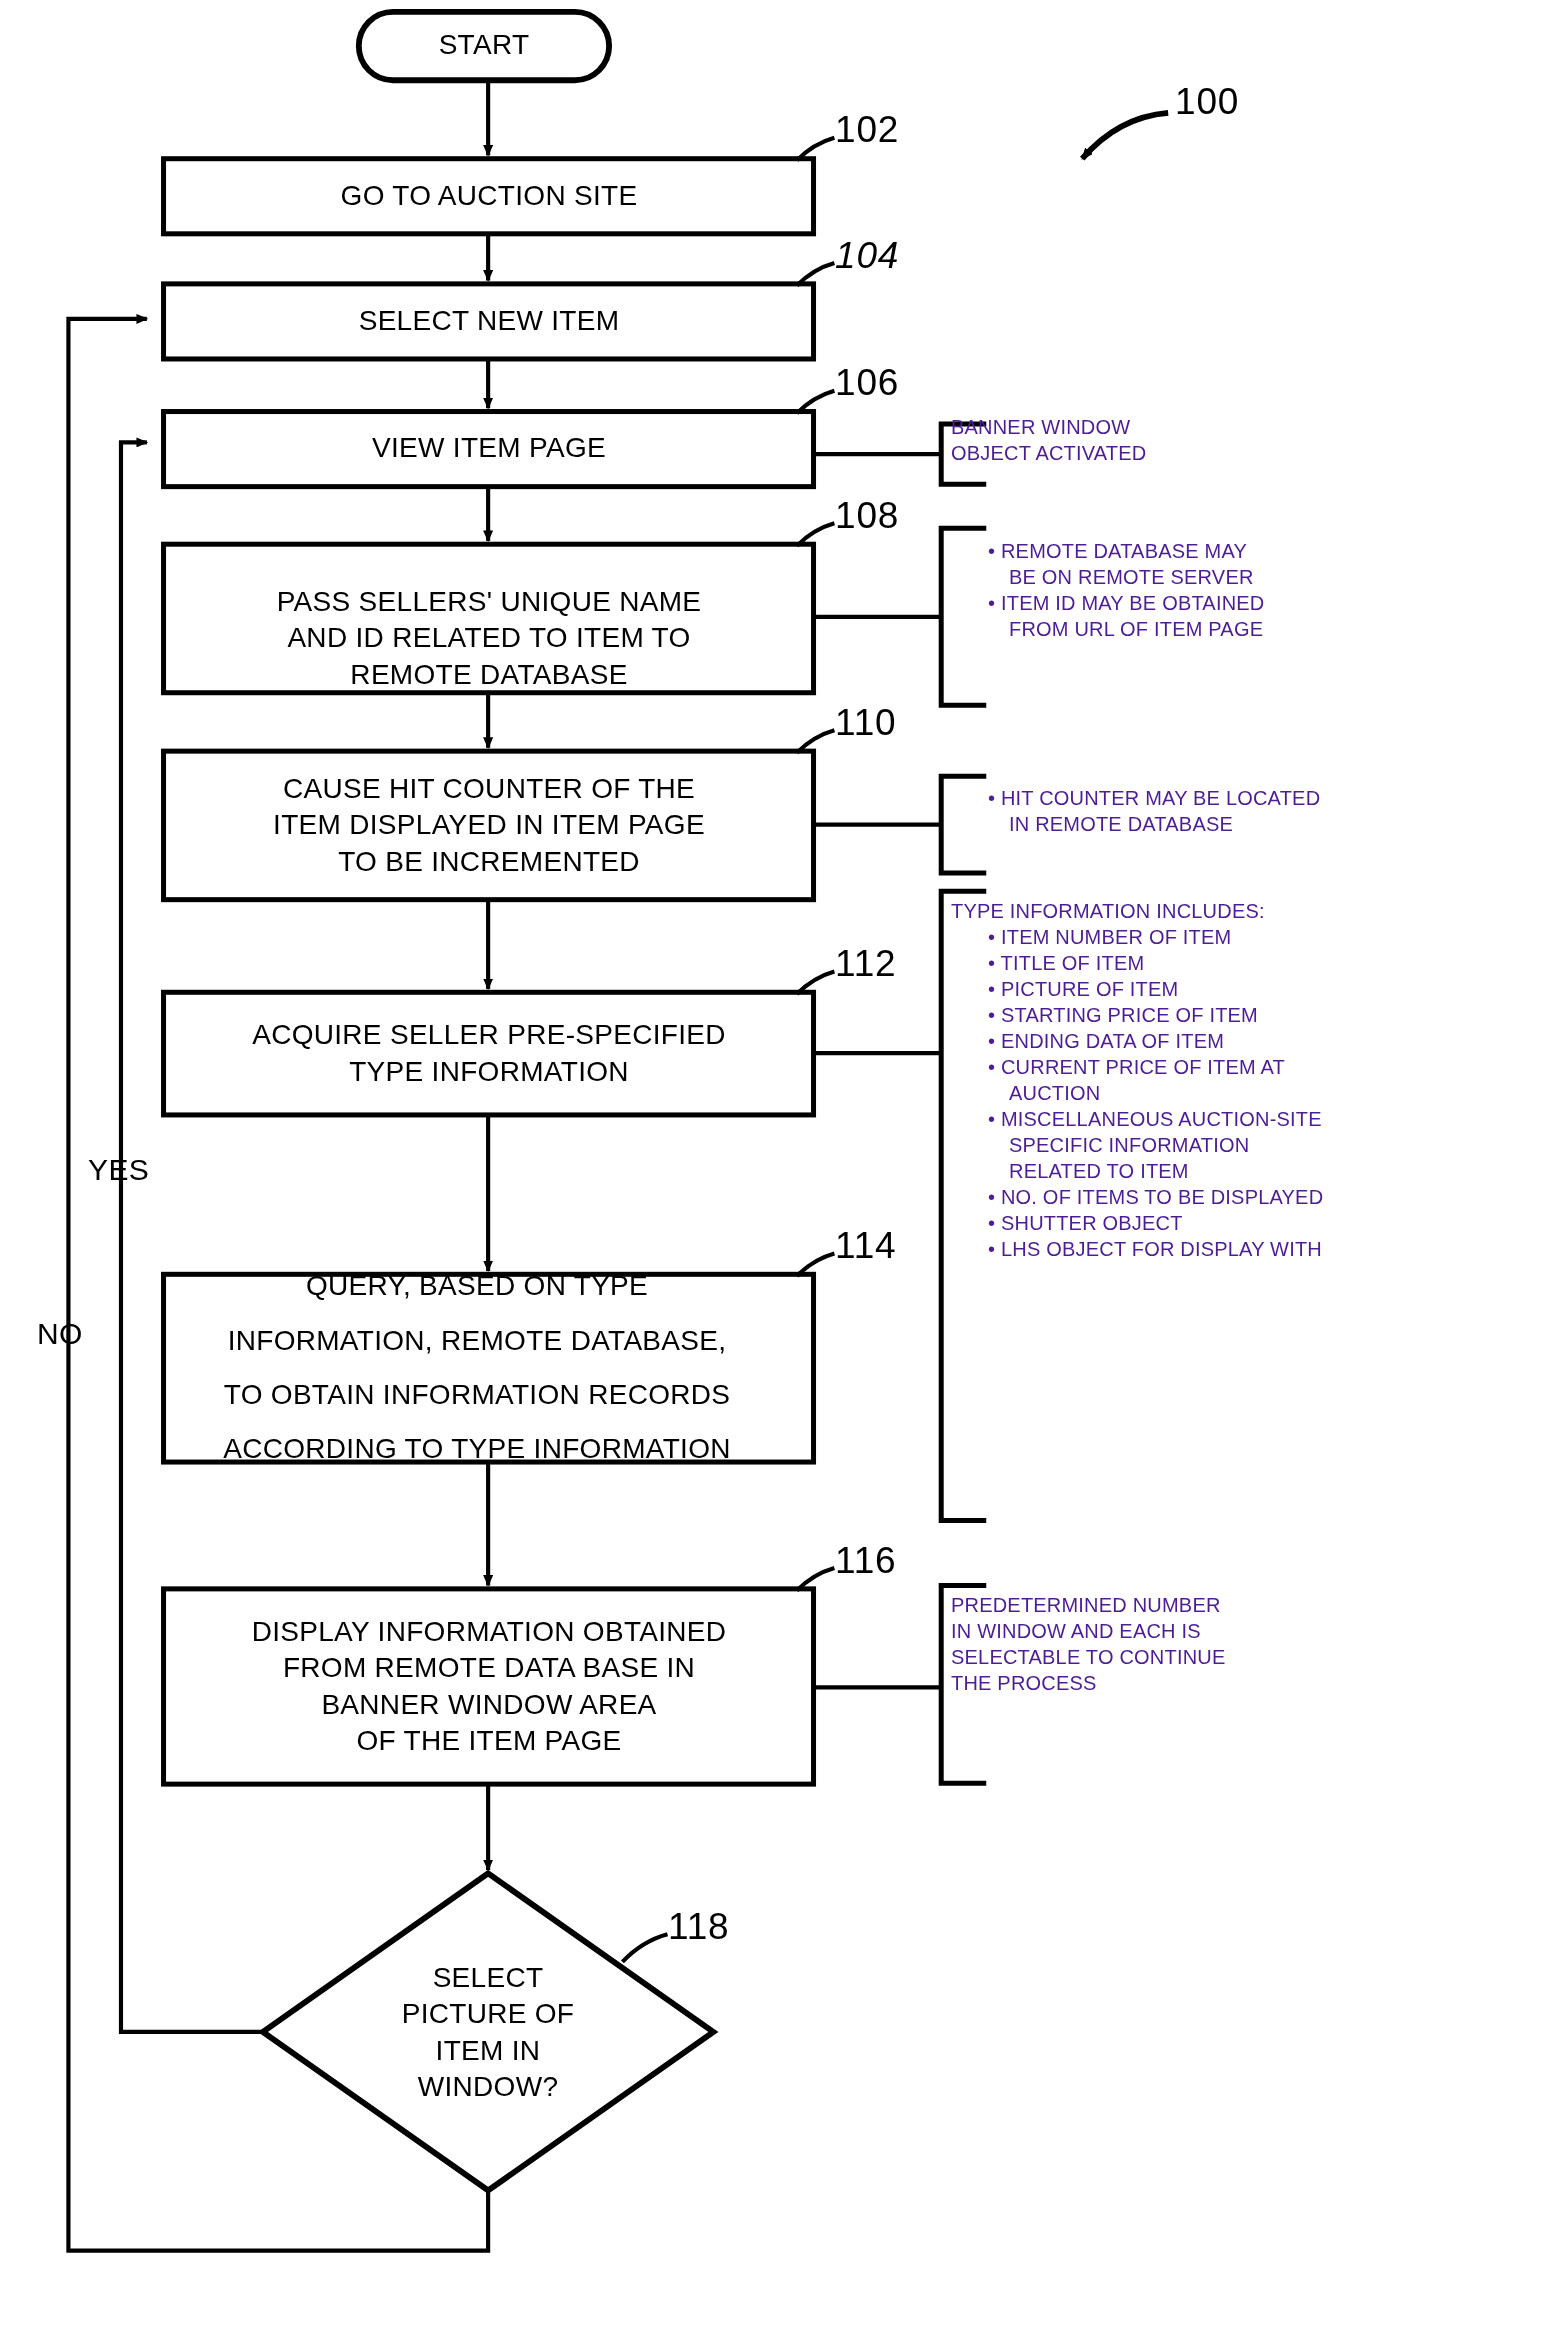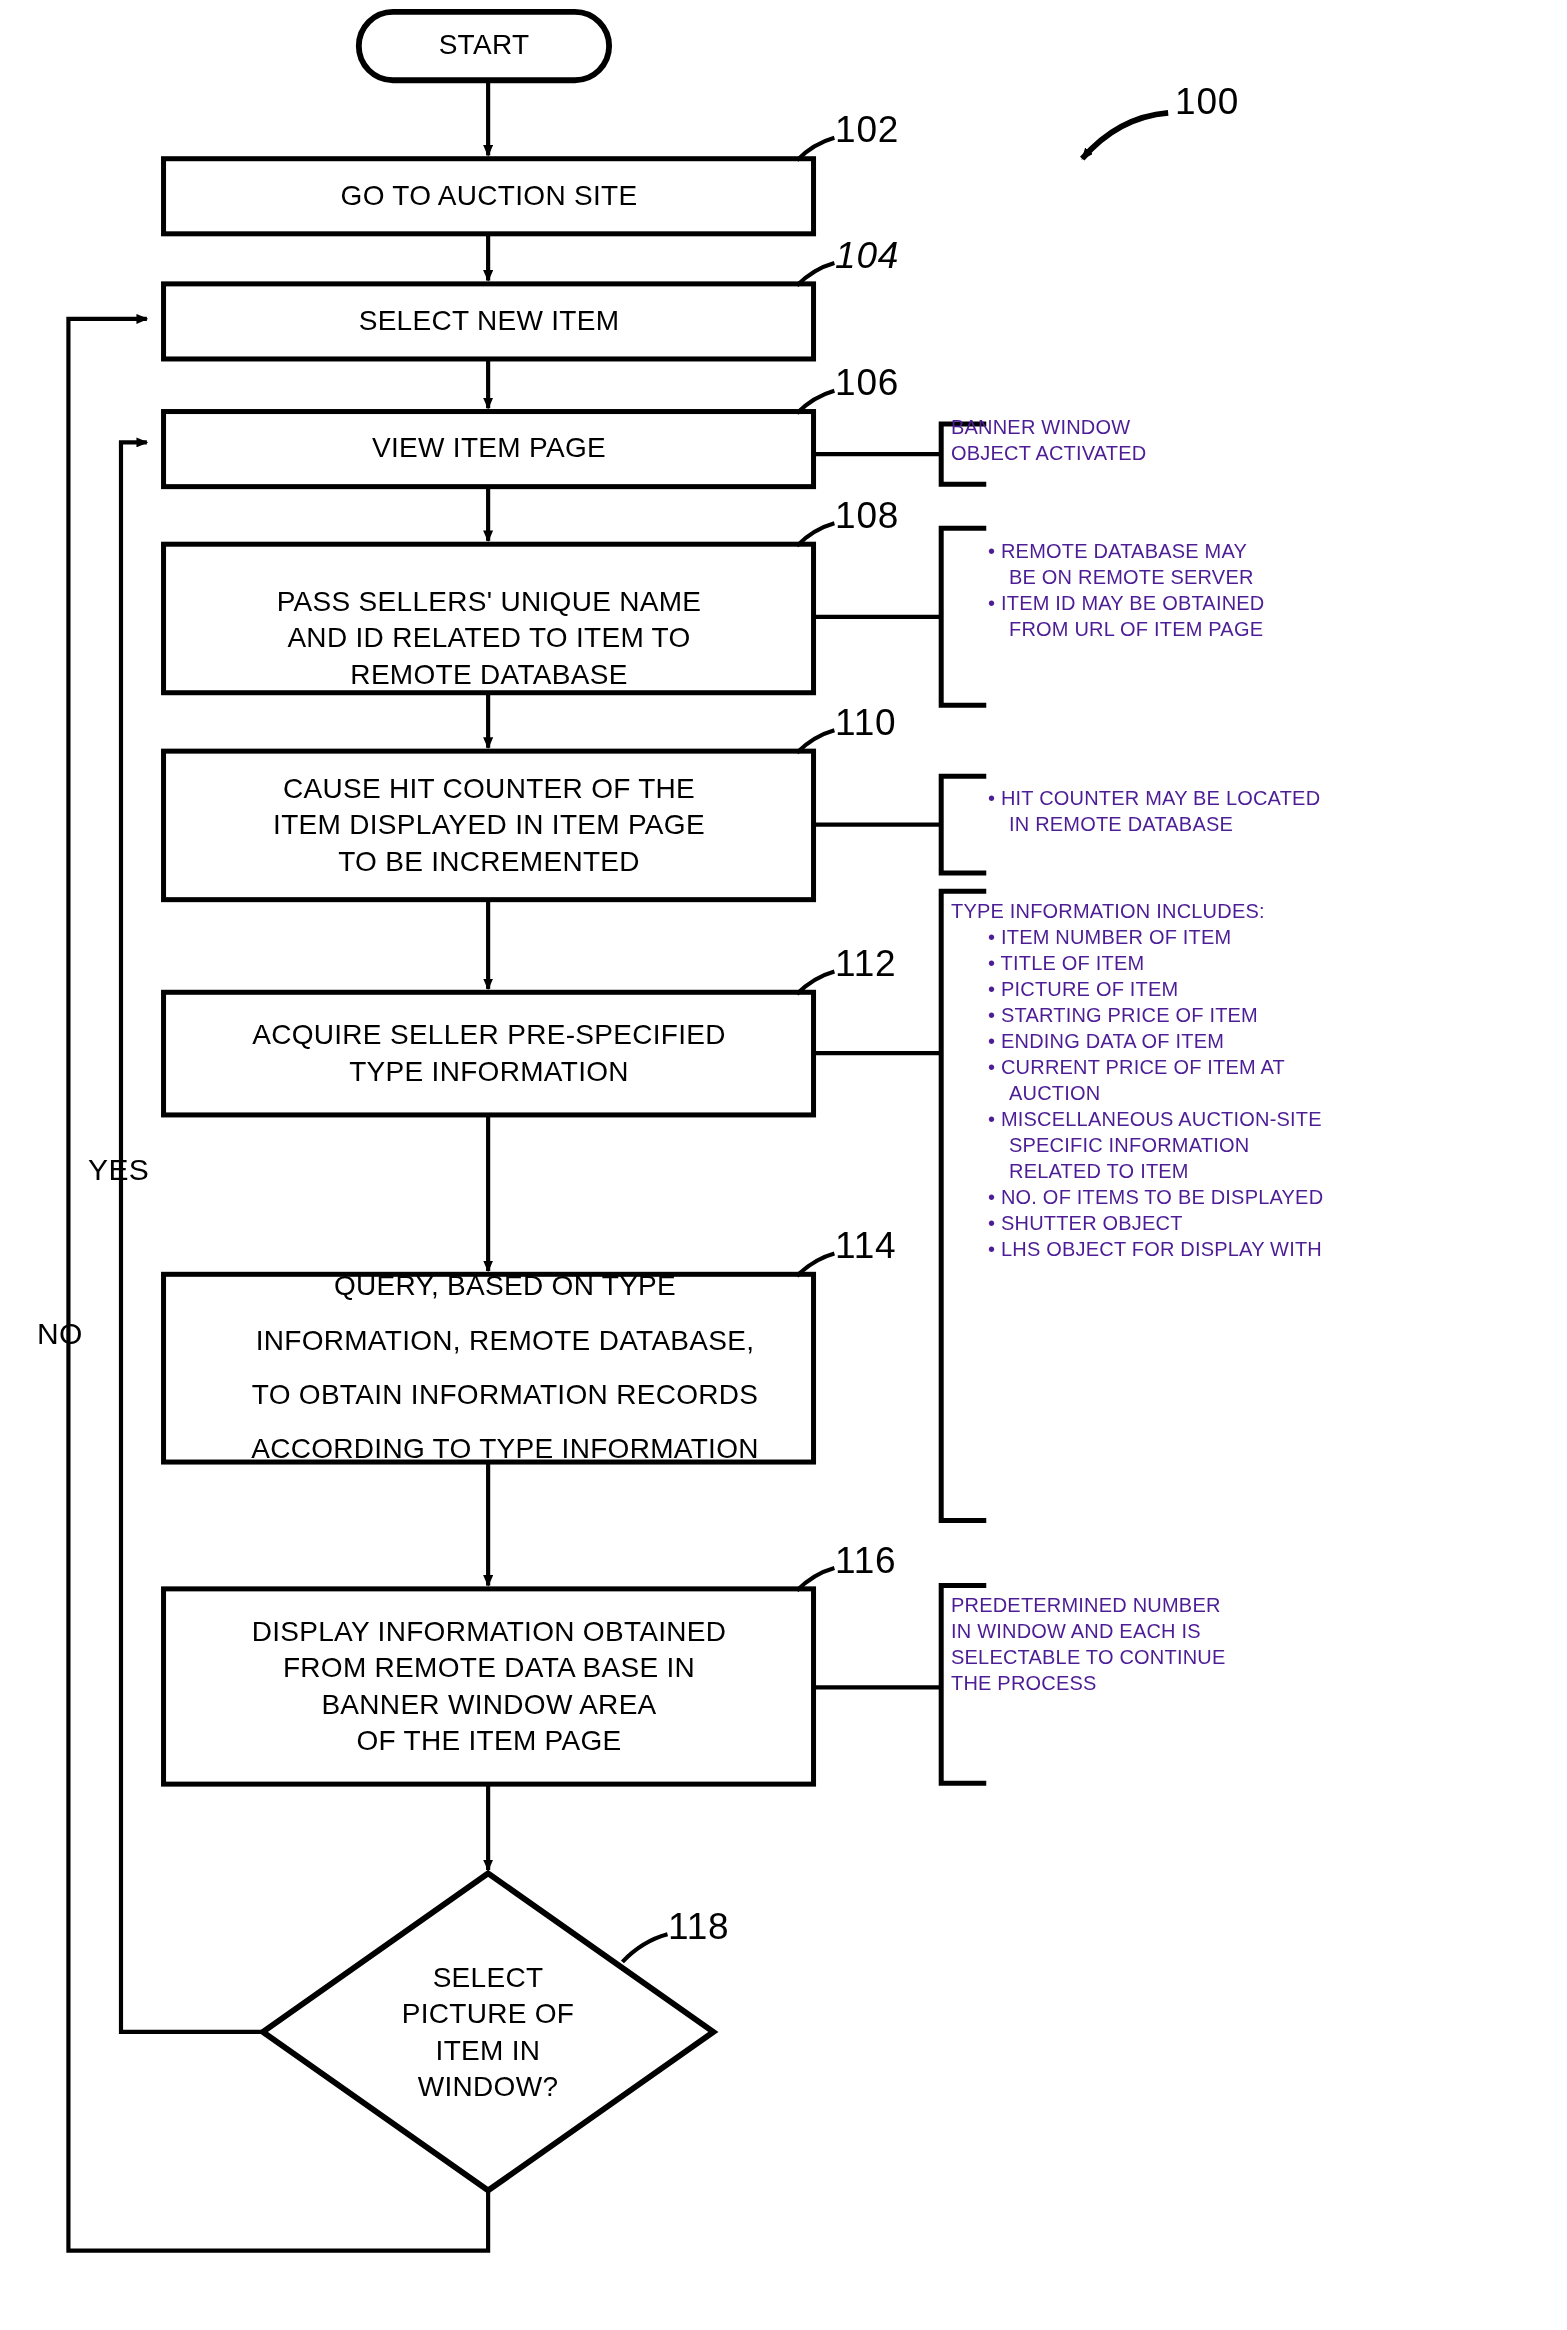--- a/index.html
+++ b/index.html
@@ -172,21 +172,21 @@
     <span class="line">CAUSE HIT COUNTER OF THE</span>
     <span class="line">ITEM DISPLAYED IN ITEM PAGE</span>
     <span class="line">TO BE INCREMENTED</span>
   </div>
 
   <div class="node-text" style="left:164px; top:992px; width:650px; height:123px;">
     <span class="line">ACQUIRE SELLER PRE-SPECIFIED</span>
     <span class="line">TYPE INFORMATION</span>
   </div>
 
-  <div class="node-text" style="left:180px; top:1274px; width:650px; height:188px;gap:18px;">
+  <div class="node-text" style="left:152px; top:1274px; width:650px; height:188px;gap:18px;">
     <span class="line">QUERY, BASED ON TYPE</span>
     <span class="line">INFORMATION, REMOTE DATABASE,</span>
     <span class="line">TO OBTAIN INFORMATION RECORDS</span>
     <span class="line">ACCORDING TO TYPE INFORMATION</span>
   </div>
 
   <div class="node-text" style="left:164px; top:1589px; width:650px; height:195px;">
     <span class="line">DISPLAY INFORMATION OBTAINED</span>
     <span class="line">FROM REMOTE DATA BASE IN</span>
     <span class="line">BANNER WINDOW AREA</span>

